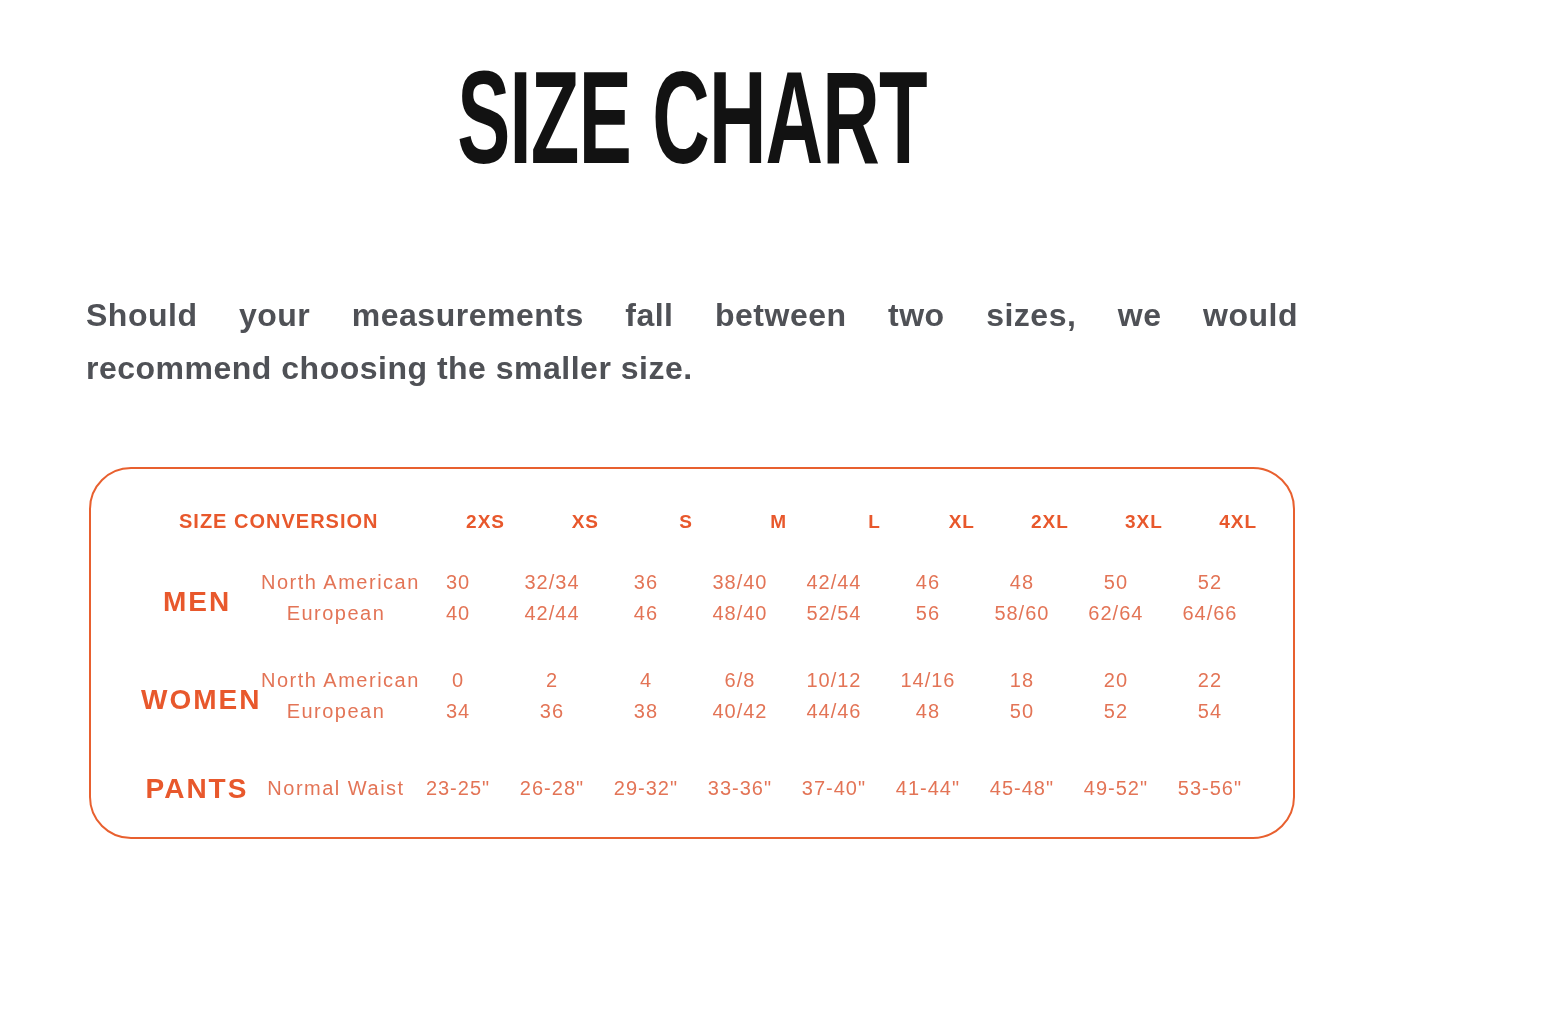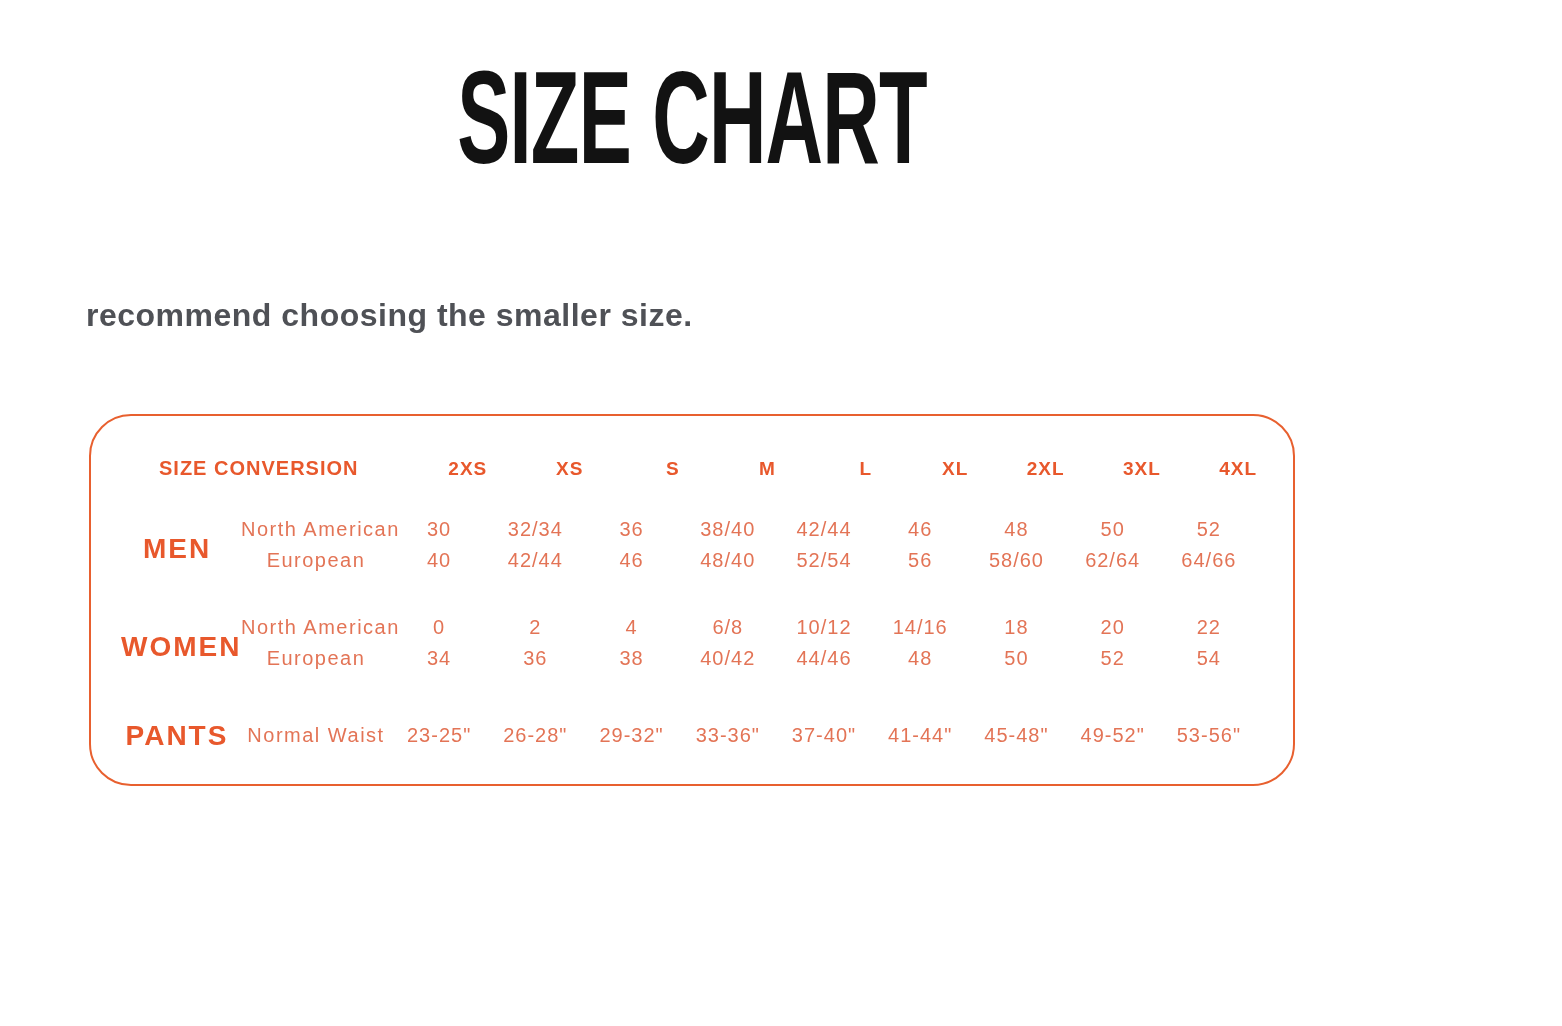--- a/index.html
+++ b/index.html
@@ -52,21 +52,21 @@
     text-align-last: justify;
   }
   .intro .line2 { display: block; }
 
   
   .chart-box {
     width: 1206px;
     margin: 72px auto 0 auto;
     border: 2px solid var(--border);
     border-radius: 42px;
-    padding: 34px 36px 32px 30px;
+    padding: 34px 36px 32px 50px;
     background: #ffffff;
   }
   table.size-table {
     width: 100%;
     border-collapse: collapse;
     table-layout: fixed;
   }
   col.c-group { width: 112px; }
   col.c-sub   { width: 158px; }
 
@@ -122,20 +122,21 @@
 </head>
 <body>
 
 <div class="page">
 
   <div class="title-wrap">
     <h1 class="page-title">SIZE CHART</h1>
   </div>
 
   <p class="intro">
+    <span class="line1">Should your measurements fall between two sizes, we would</span>
     <span class="line2">recommend choosing the smaller size.</span>
   </p>
 
   <section class="chart-box">
     <table class="size-table">
       <colgroup>
         <col class="c-group">
         <col class="c-sub">
         <col>
           <col>

